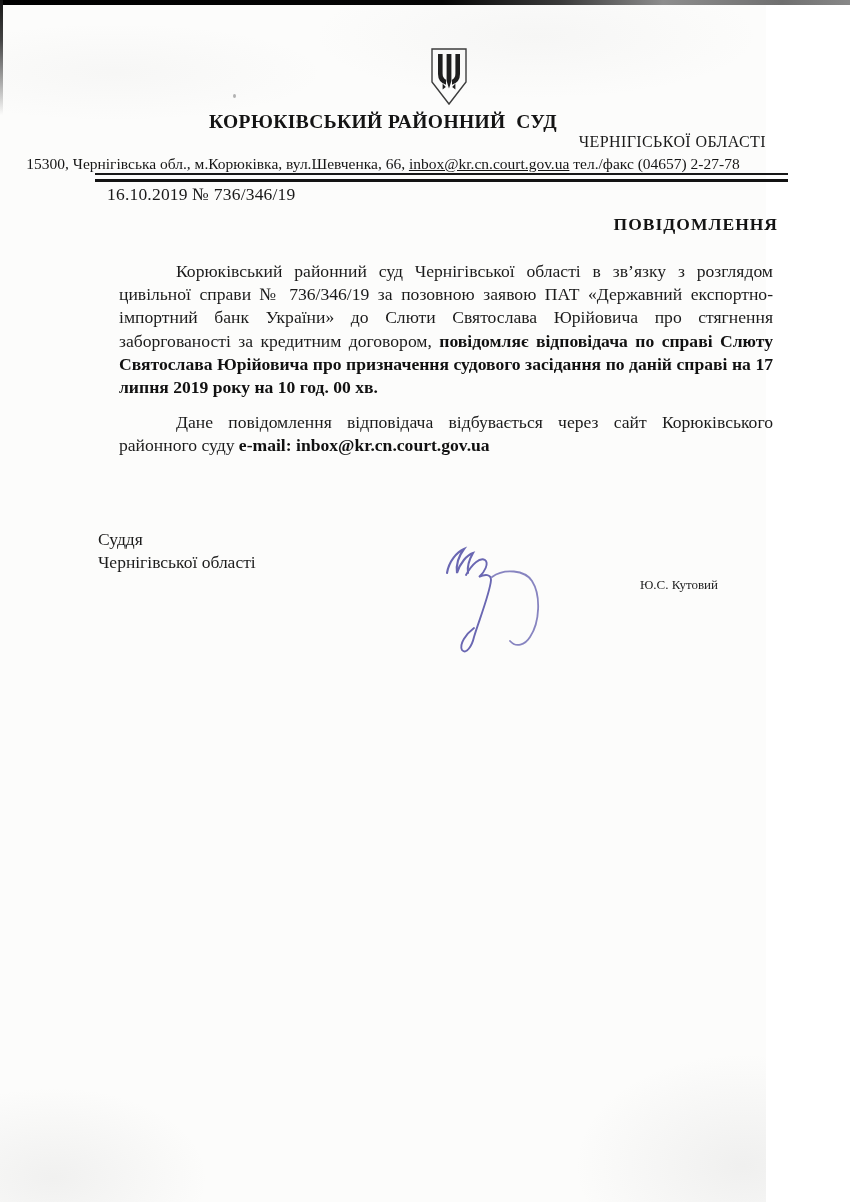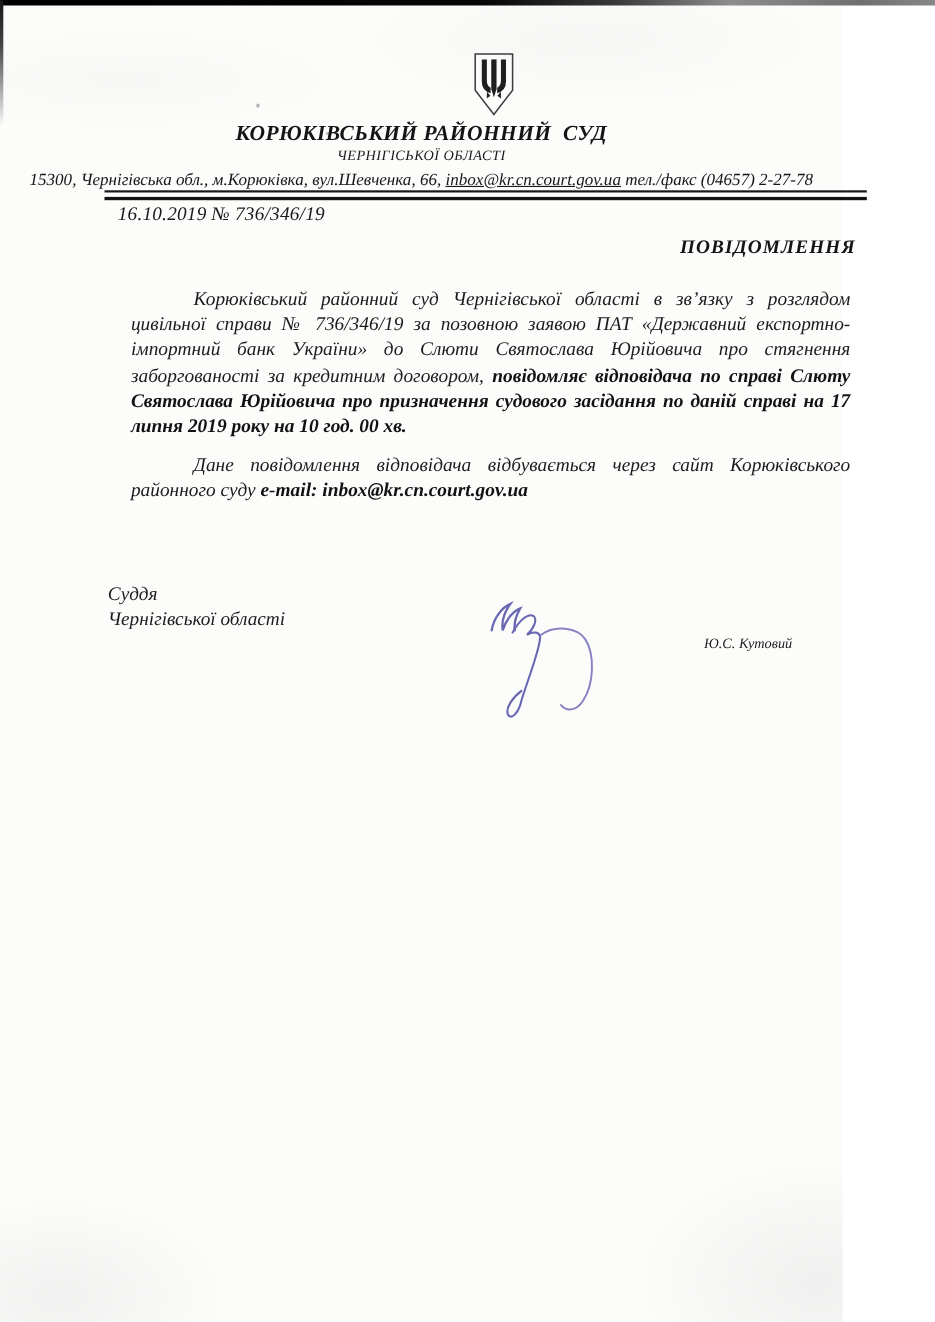--- a/index.html
+++ b/index.html
@@ -11,21 +11,20 @@
   }
   .page{
     position:relative;
     width:766px; height:1202px;
     background:
       radial-gradient(ellipse 220px 130px at 7% 98%, rgba(140,140,140,0.10), transparent 70%),
       radial-gradient(ellipse 240px 160px at 97% 97%, rgba(140,140,140,0.11), transparent 70%),
       radial-gradient(ellipse 320px 90px at 70% 3%,  rgba(150,150,150,0.06), transparent 70%),
       radial-gradient(ellipse 300px 70px at 15% 6%,  rgba(150,150,150,0.05), transparent 70%),
       #fcfcfb;
-    font-style: italic;
   }
   
   .scan-top-edge{
     position:absolute; top:0; left:0; width:850px; height:5px;
     background:linear-gradient(to right,#000 0%,#060606 52%,#3a3a3a 66%,#8d8d8d 78%,#6f6f6f 92%,#888 100%);
   }
   .scan-left-edge{
     position:absolute; top:0; left:0; width:3px; height:115px;
     background:linear-gradient(to bottom,#151515 0%, #444 35%, transparent 100%);
   }
@@ -35,21 +34,21 @@
 
   
   .emblem{ position:absolute; left:426px; top:47px; width:46px; height:60px; }
   .court-name{
     position:absolute; left:0; top:111px; width:100%;
     text-align:center; font-weight:bold; font-size:19.5px; letter-spacing:.4px;
     color:#141414; white-space:pre;
   }
   .court-region{
     position:absolute; left:0; top:133px; width:100%;
-    text-align:center; font-size:13px; letter-spacing:.4px; color:#1a1a1a;
+    text-align:right; font-size:16px; letter-spacing:.4px; color:#1a1a1a;
   }
   .address-line{
     position:absolute; left:0; top:155px; width:100%;
     text-align:center; font-size:15.5px; color:#161616; white-space:nowrap;
   }
   .address-line .email{ text-decoration:underline; }
   .header-rule{
     position:absolute; left:95px; top:173px; width:693px; height:9px;
     border-top:2px solid #181818;
     border-bottom:3.5px solid #131313;

